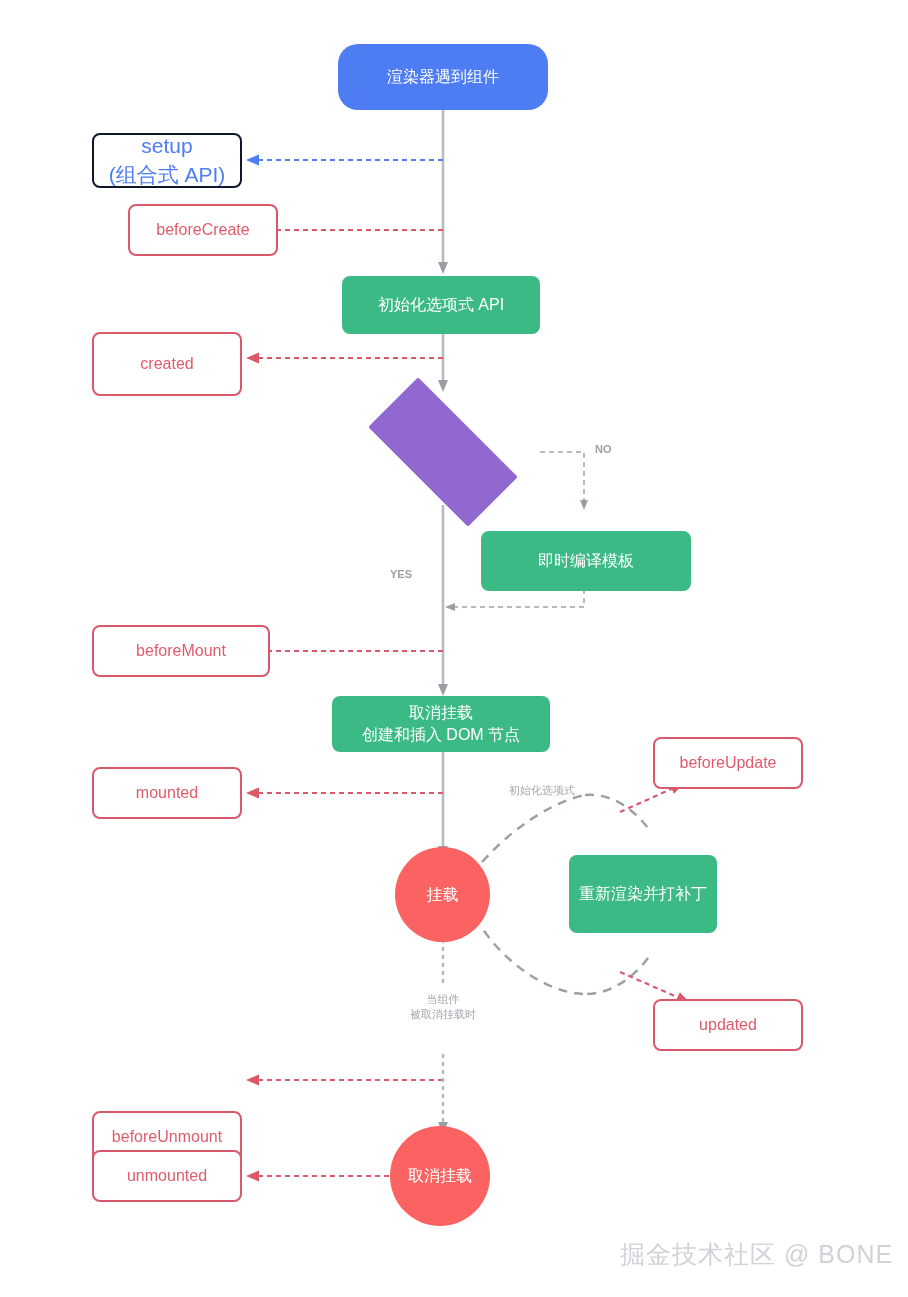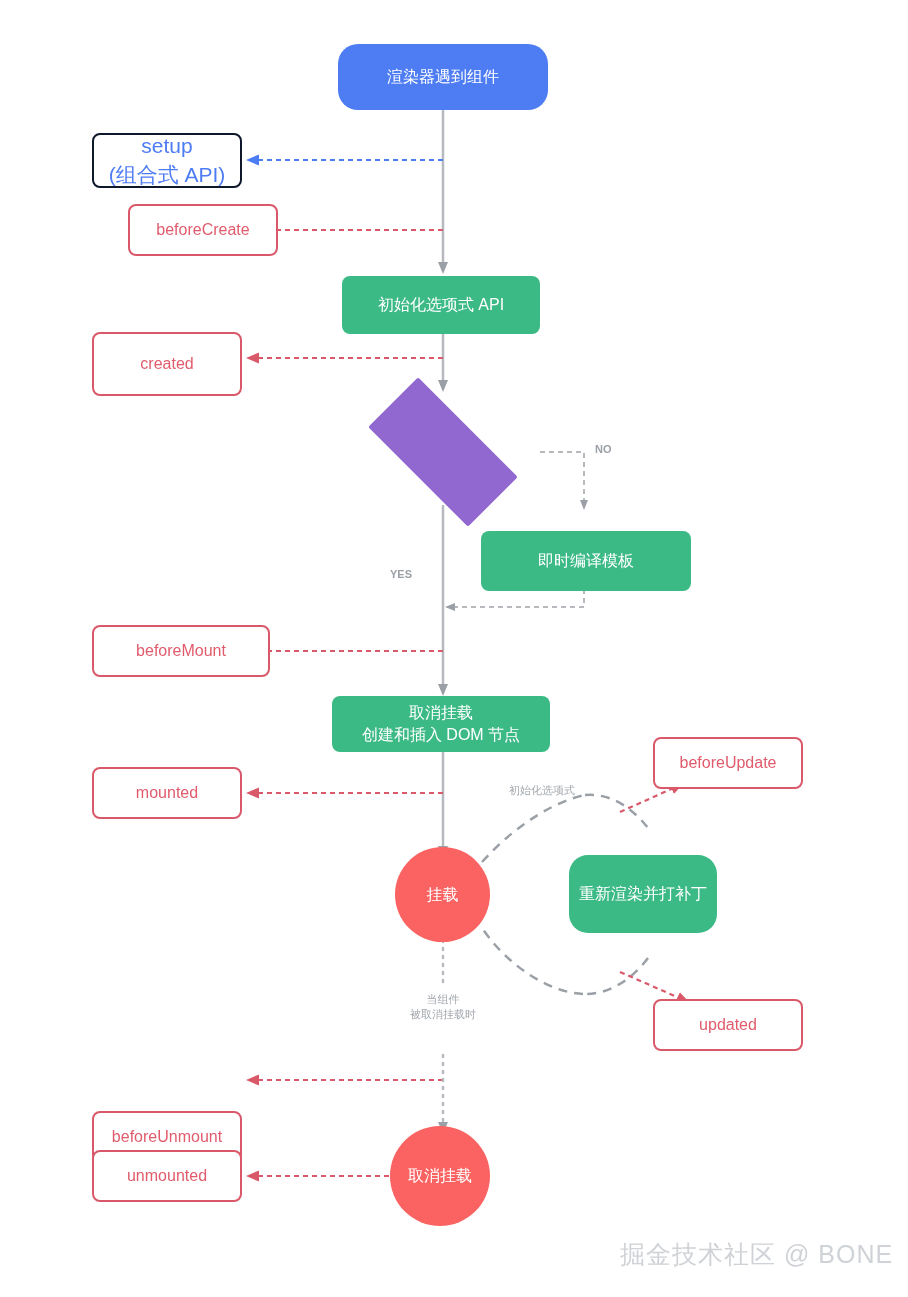--- a/index.html
+++ b/index.html
@@ -227,21 +227,21 @@
   <div class="node n-out-red" style="left:653px; top:737px; width:150px; height:52px;">
     <span>beforeUpdate</span>
   </div>
 
   <div class="edge-label cn" style="left:509px; top:783px;">初始化选项式</div>
 
   <div class="node n-circle" style="left:395px; top:847px; width:95px; height:95px;">
     <span>挂载</span>
   </div>
 
-  <div class="node n-green" style="left:569px; top:855px; width:148px; height:78px;border-radius:19px;">
+  <div class="node n-green" style="left:569px; top:855px; width:148px; height:78px;">
     <span>重新渲染并打补丁</span>
   </div>
 
   <div class="node n-out-red" style="left:653px; top:999px; width:150px; height:52px;">
     <span>updated</span>
   </div>
 
   <div class="edge-label cn" style="left:383px; top:992px; width:120px;">
     <span>当组件</span><br>
     <span>被取消挂载时</span>

